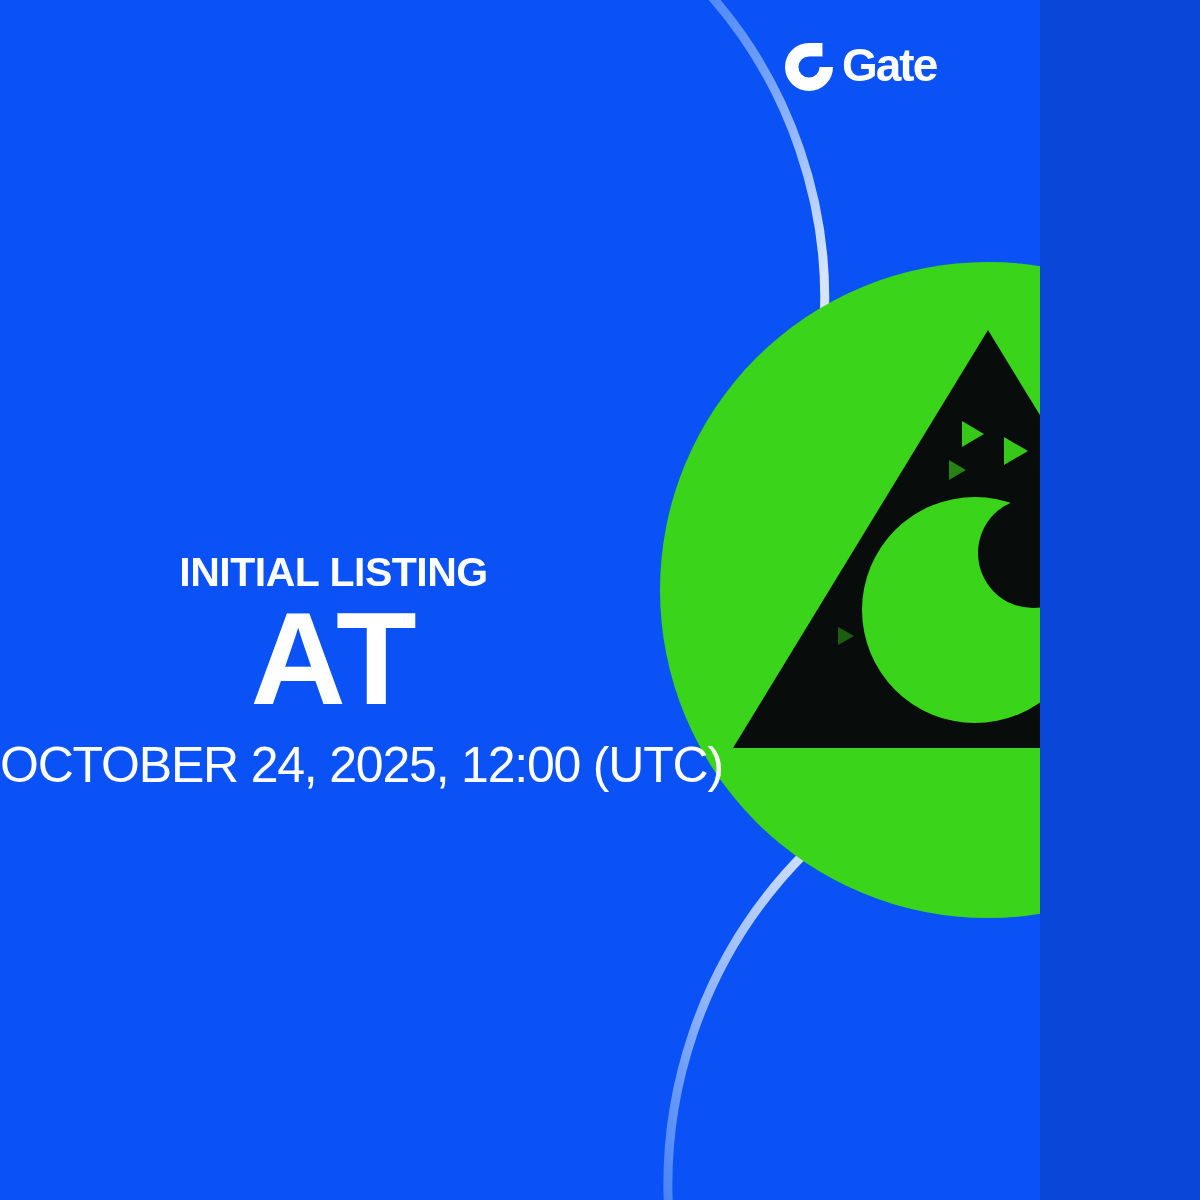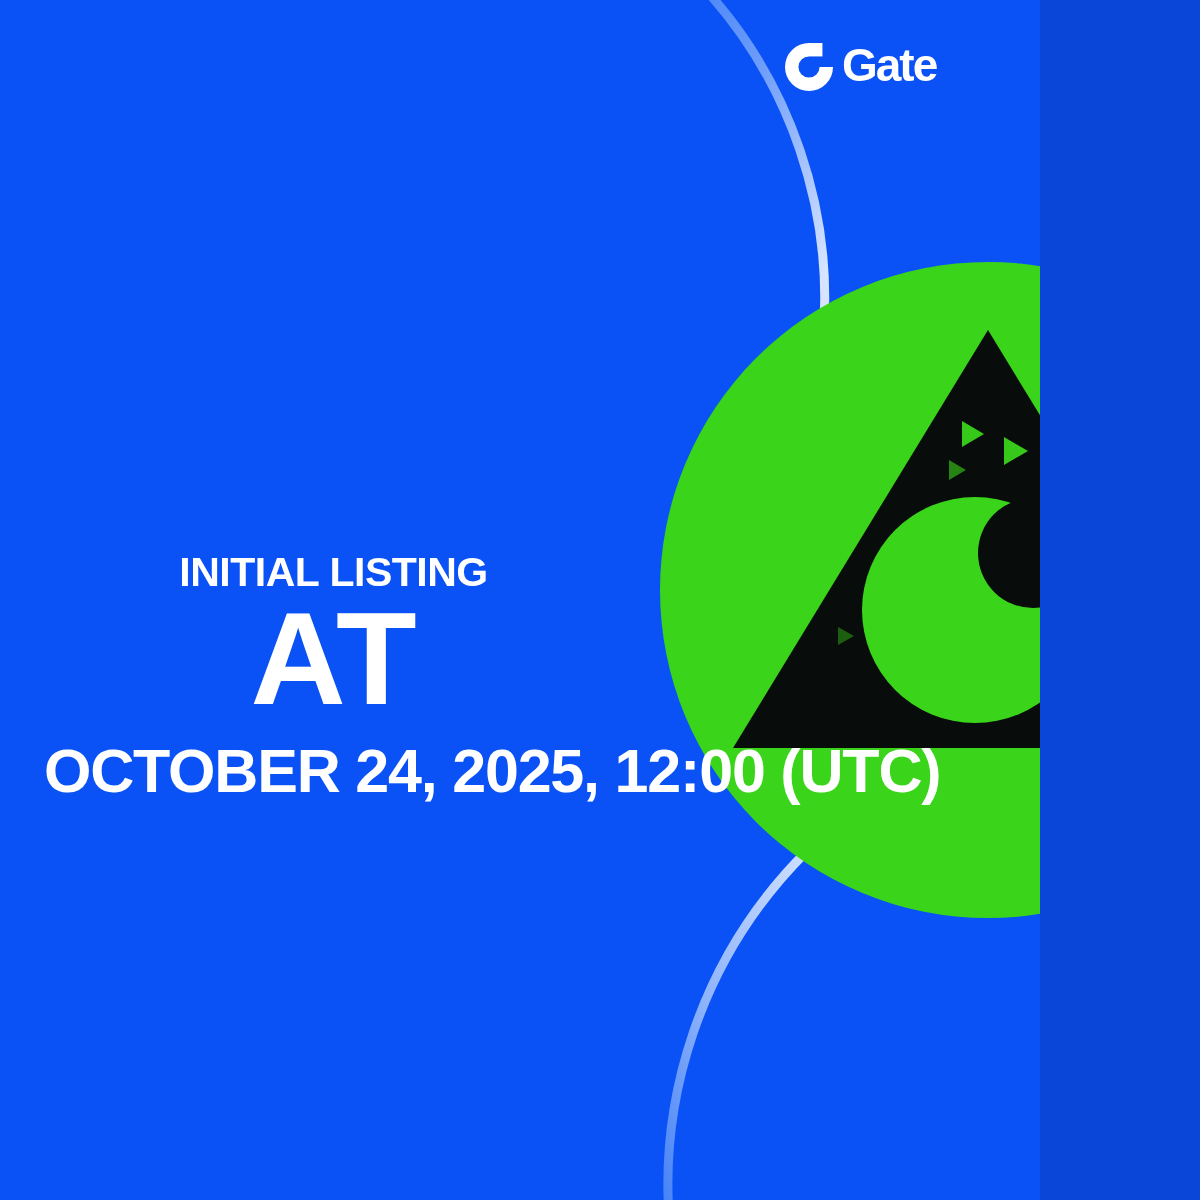--- a/index.html
+++ b/index.html
@@ -75,27 +75,26 @@
     margin: 52px 0 0 0;
     font-size: 41px;
     font-weight: 600;
     letter-spacing: -0.5px;
     line-height: 1.0;
     color: #ffffff;
     white-space: nowrap;
   }
   #event-datetime {
     margin: 14px 0 0 0;
-    font-size: 61px;
-    font-weight: 700;
+    font-size: 50px;
+    font-weight: 400;
     letter-spacing: -1.2px;
     line-height: 1.05;
     color: #ffffff;
     white-space: nowrap;
-    padding-left: 44px;
   }
 </style>
 </head>
 <body>
 
 <div id="poster">
 
   <svg id="bg-layer" viewBox="0 0 1200 1200" xmlns="http://www.w3.org/2000/svg">
     <defs>
       <linearGradient id="arcTopGrad" x1="0" y1="0" x2="0.55" y2="1">

